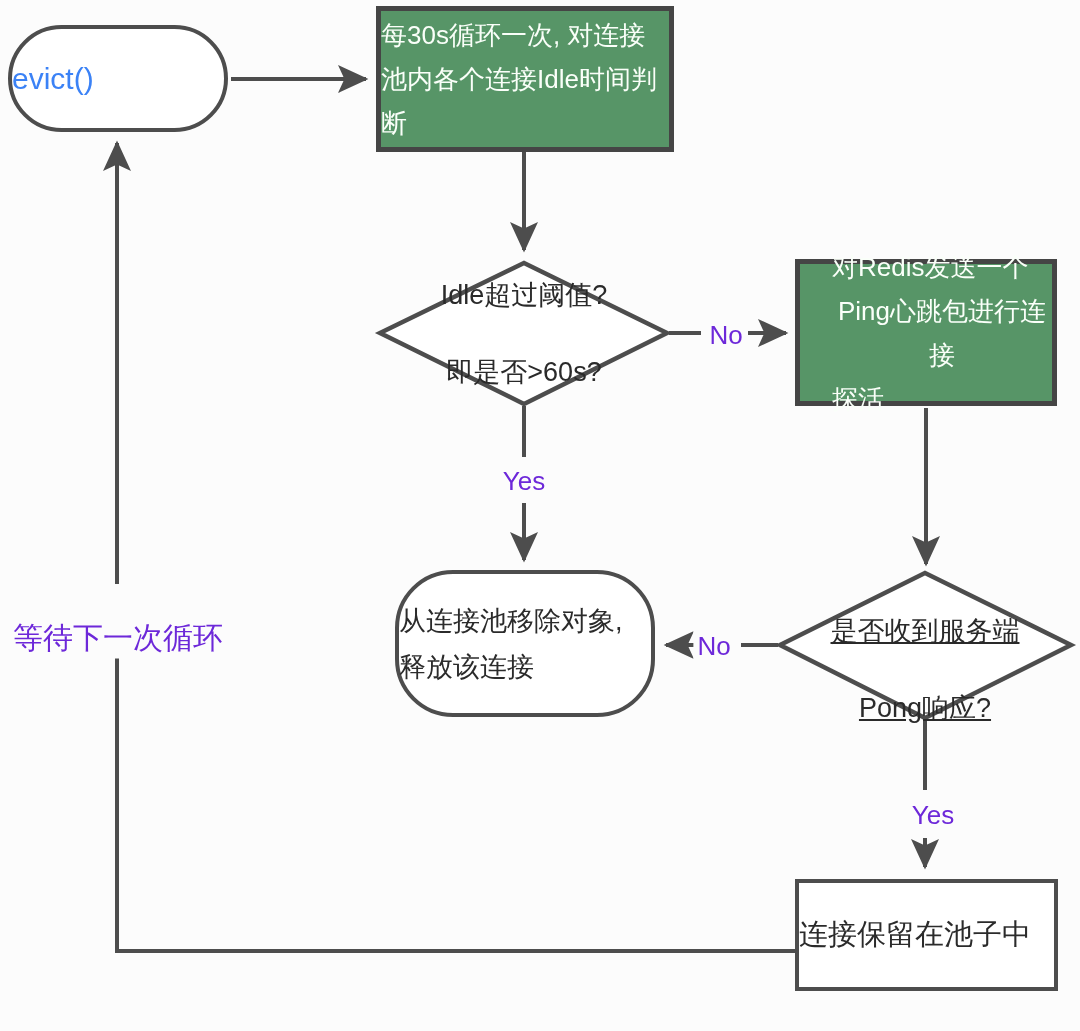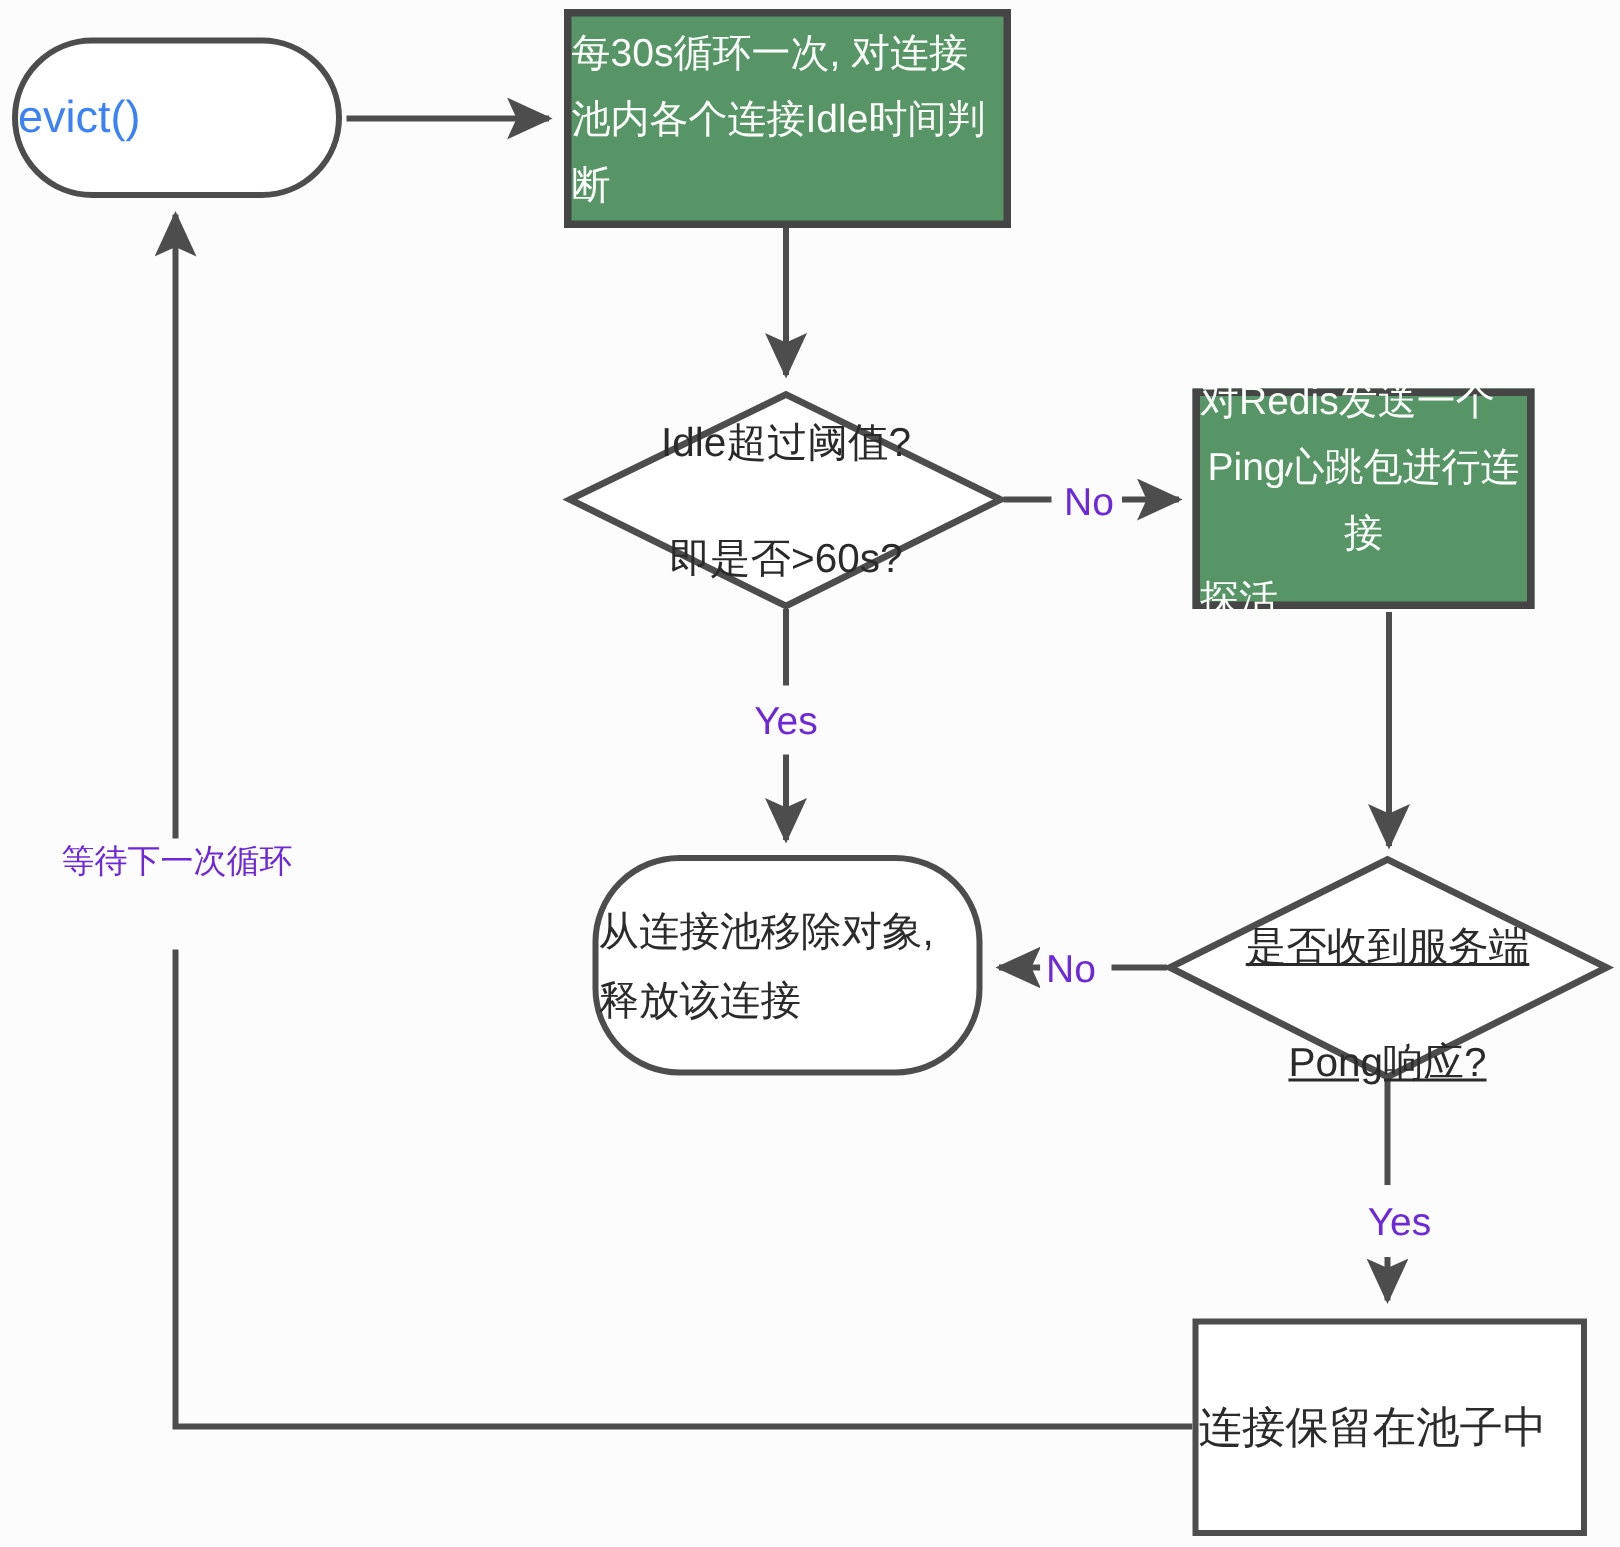--- a/index.html
+++ b/index.html
@@ -63,33 +63,33 @@
     color: var(--text-light);
     font-size: 26px;
     line-height: 44px;
   }
   .box-loop-check {
     left: 376px; top: 6px;
     width: 298px; height: 146px;
   }
   .box-ping {
     left: 795px; top: 259px;
-    width: 228px; height: 147px;
+    width: 262px; height: 147px; padding-left: 32px;
   }
   .box-remove {
     left: 395px; top: 570px;
     width: 260px; height: 147px;
     border: 4px solid var(--line-color);
     border-radius: 58px;
     font-size: 27px;
     line-height: 46px;
   }
   .box-keep {
     left: 795px; top: 879px;
-    width: 263px; height: 145px;
+    width: 263px; height: 112px;
     border: 4px solid var(--line-color);
     font-size: 29px;
   }
   .diamond-text {
     position: absolute;
     display: flex;
     flex-direction: column;
     align-items: center;
     justify-content: center;
     text-align: center;
@@ -180,15 +180,15 @@
   </div>
 
   <div class="node box-keep">
     <span class="ln">连接保留在池子中</span>
   </div>
 
   <div class="edge-label" style="left:524px; top:481px;">Yes</div>
   <div class="edge-label" style="left:726px; top:335px;">No</div>
   <div class="edge-label" style="left:714px; top:646px;">No</div>
   <div class="edge-label" style="left:933px; top:815px;">Yes</div>
-  <div class="edge-label" style="left:118px; top:574px; font-size:22px;">等待下一次循环</div>
+  <div class="edge-label" style="left:118px; top:638px; font-size:30px;">等待下一次循环</div>
 
 </div>
 
 </body></html>

